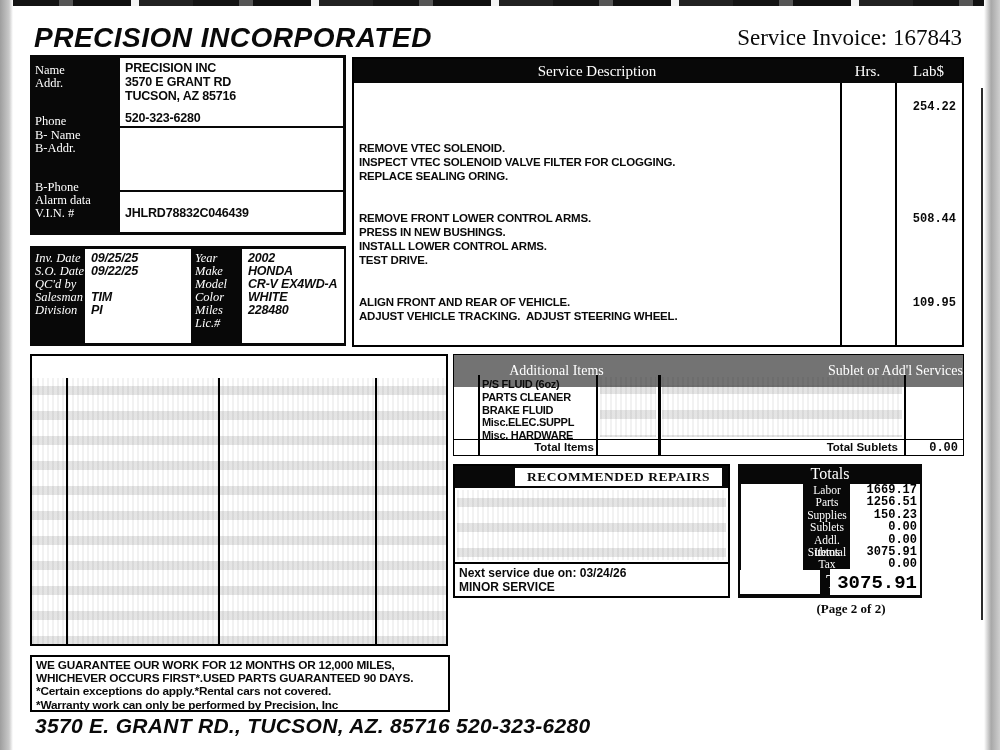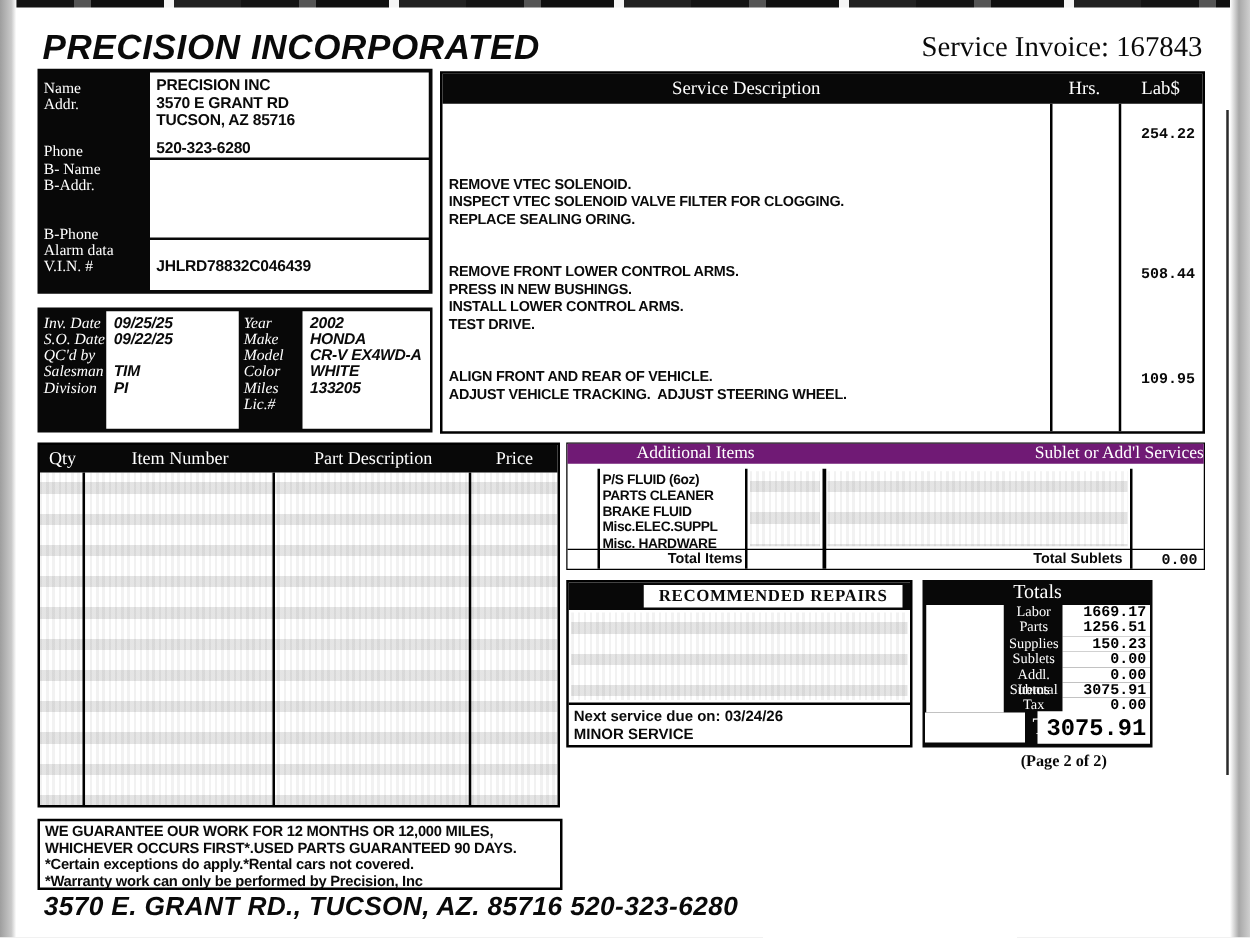--- a/index.html
+++ b/index.html
@@ -59,21 +59,21 @@
   .parts-box { left:30px; top:354px; width:418px; height:292px; border:2px solid #000; background:#fff; }
   .parts-head { position:absolute; left:0; top:0; right:0; height:22px; background:#080808; color:#fff; display:flex; align-items:center; }
   .parts-head span { text-align:center; font-size:14.5px; }
   .ph-qty{width:36px;} .ph-item{width:152px;} .ph-desc{width:157px;} .ph-price{flex:1;}
   .pcol1 { position:absolute; left:34px;  top:22px; bottom:0; width:2px; background:#000; }
   .pcol2 { position:absolute; left:186px; top:22px; bottom:0; width:2px; background:#000; }
   .pcol3 { position:absolute; left:343px; top:22px; bottom:0; width:2px; background:#000; }
   .parts-body { position:absolute; left:0; top:22px; right:0; bottom:0; }
   
   .add-box { left:453px; top:354px; width:511px; height:102px; border:1.5px solid #000; background:#fff; }
-  .add-head { position:absolute; left:0; top:0; right:0; height:16px; background:#701a75; color:#fff; display:flex; align-items:center; }
+  .add-head { position:absolute; left:0; top:0; right:0; height:32px; background:#737373; color:#fff; display:flex; align-items:center; }
   .add-head .h-add { width:205px; text-align:center; font-size:14px; }
   .add-head .h-sub { flex:1; text-align:right; font-size:14px; }
   .av1 { position:absolute; left:24px;  top:20px; bottom:0; width:1.5px; background:#000; }
   .av2 { position:absolute; left:142px; top:20px; bottom:0; width:1.5px; background:#000; }
   .av3 { position:absolute; left:204px; top:20px; bottom:0; width:3px;   background:#000; }
   .av4 { position:absolute; left:450px; top:20px; bottom:0; width:1.5px; background:#000; }
   .add-items { position:absolute; left:28px; top:23px; width:114px; }
   .add-item  { height:12.8px; line-height:12.8px; font-weight:bold; font-size:11px; letter-spacing:-0.3px; white-space:nowrap; }
   .add-foot  { position:absolute; left:0; right:0; bottom:0; height:16px; border-top:1.5px solid #000; }
   .ti-label { position:absolute; left:28px; width:112px; top:1px; text-align:right; font-weight:bold; font-size:11.5px; }
@@ -168,21 +168,21 @@
         <div class="ord-row">Model</div>
         <div class="ord-row">Color</div>
         <div class="ord-row">Miles</div>
         <div class="ord-row">Lic.#</div>
       </div>
     <div class="ord-vlist2">
         <div class="ord-row">2002</div>
         <div class="ord-row">HONDA</div>
         <div class="ord-row">CR-V EX4WD-A</div>
         <div class="ord-row">WHITE</div>
-        <div class="ord-row">133205</div>
+        <div class="ord-row">228480</div>
         <div class="ord-row"></div>
       </div>
   </div>
 
   <div class="abs svc-box">
     <div class="svc-head">
       <span class="h-desc serif">Service Description</span>
       <span class="h-hrs serif">Hrs.</span>
       <span class="h-lab serif">Lab$</span>
     </div>
@@ -253,26 +253,20 @@
         <div class="svc-row">
         <span class="svc-text">ADJUST VEHICLE TRACKING.  ADJUST STEERING WHEEL.</span>
         <span class="svc-lab"></span>
       </div>
       </div>
     <div class="svc-div1"></div>
     <div class="svc-div2"></div>
   </div>
 
   <div class="abs parts-box">
-    <div class="parts-head">
-      <span class="ph-qty serif">Qty</span>
-      <span class="ph-item serif">Item Number</span>
-      <span class="ph-desc serif">Part Description</span>
-      <span class="ph-price serif">Price</span>
-    </div>
     <div class="parts-body noise"></div>
     <div class="pcol1"></div>
     <div class="pcol2"></div>
     <div class="pcol3"></div>
   </div>
 
   <div class="abs add-box">
     <div class="add-head">
       <span class="h-add serif">Additional Items</span>
       <span class="h-sub serif">Sublet or Add'l Services</span>

